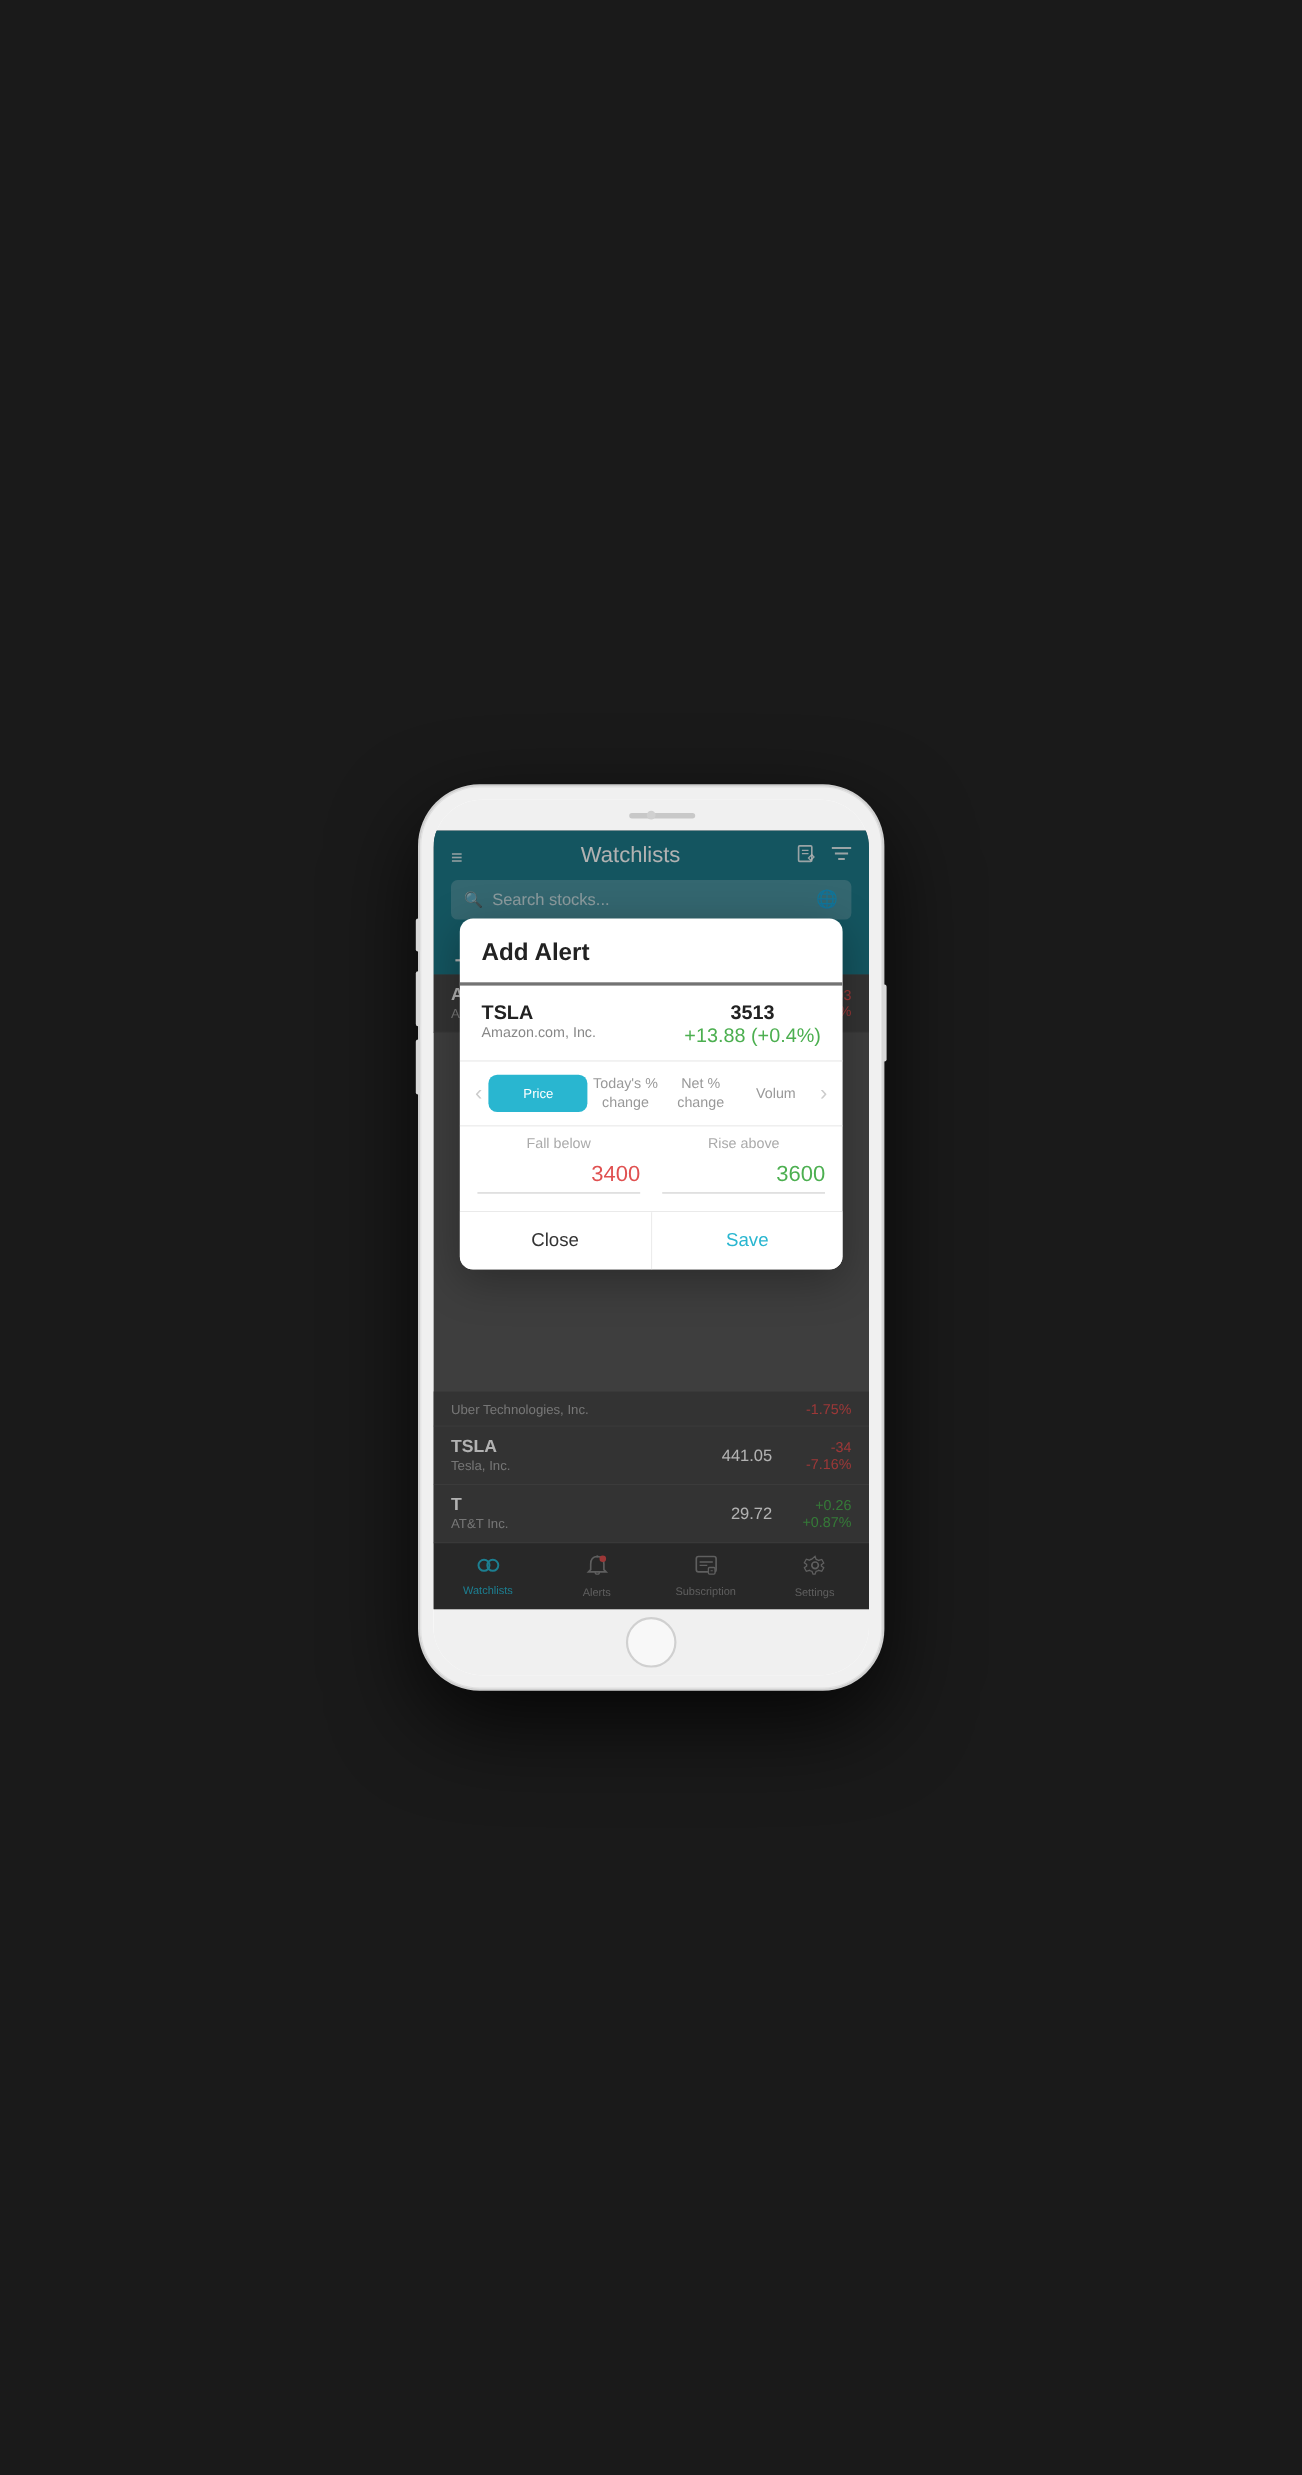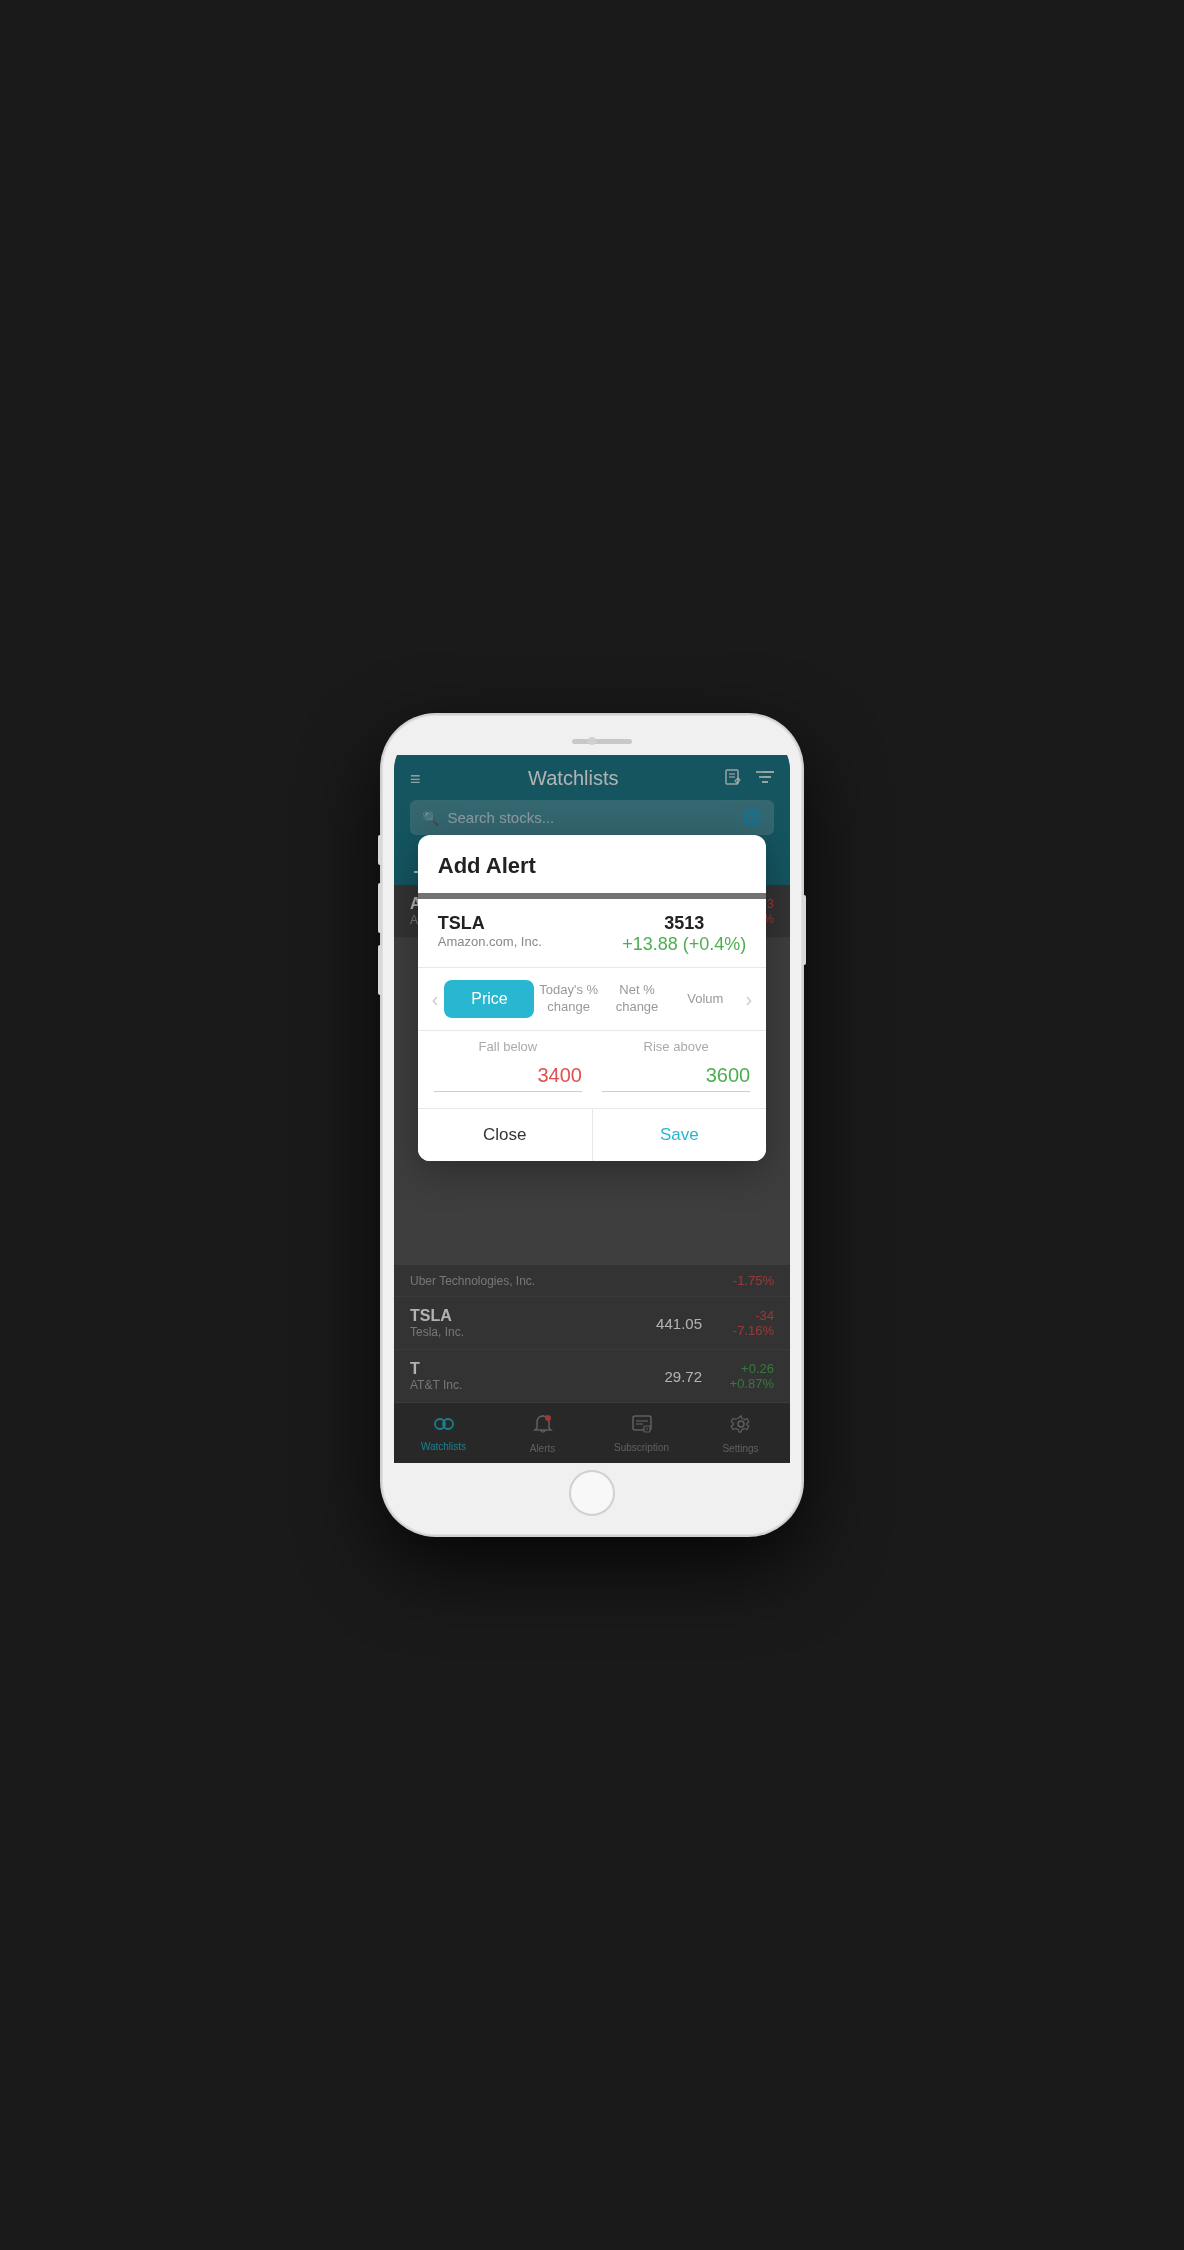--- a/index.html
+++ b/index.html
@@ -236,21 +236,21 @@
       width: 88%;
       overflow: hidden;
       box-shadow: 0 10px 40px rgba(0,0,0,0.3);
     }
 
     .modal-title {
       padding: 18px 20px 14px;
       font-size: 22px;
       font-weight: 600;
       color: #222;
-      border-bottom: 6px solid #737373;
+      border-bottom: 3px solid #737373;
     }
 
     .modal-stock-header {
       padding: 14px 20px 12px;
       display: flex;
       justify-content: space-between;
       align-items: flex-start;
       border-bottom: 1px solid #e8e8e8;
     }
 
@@ -295,21 +295,21 @@
       padding: 0 6px;
       cursor: pointer;
     }
 
     .alert-type-btn {
       background: #29b6d0;
       color: white;
       border: none;
       border-radius: 8px;
       padding: 10px 22px;
-      font-size: 16px;
+      font-size: 12px;
       font-weight: 500;
       cursor: pointer;
       min-width: 90px;
     }
 
     .alert-type-option {
       flex: 1;
       text-align: center;
       font-size: 13px;
       color: #999;

